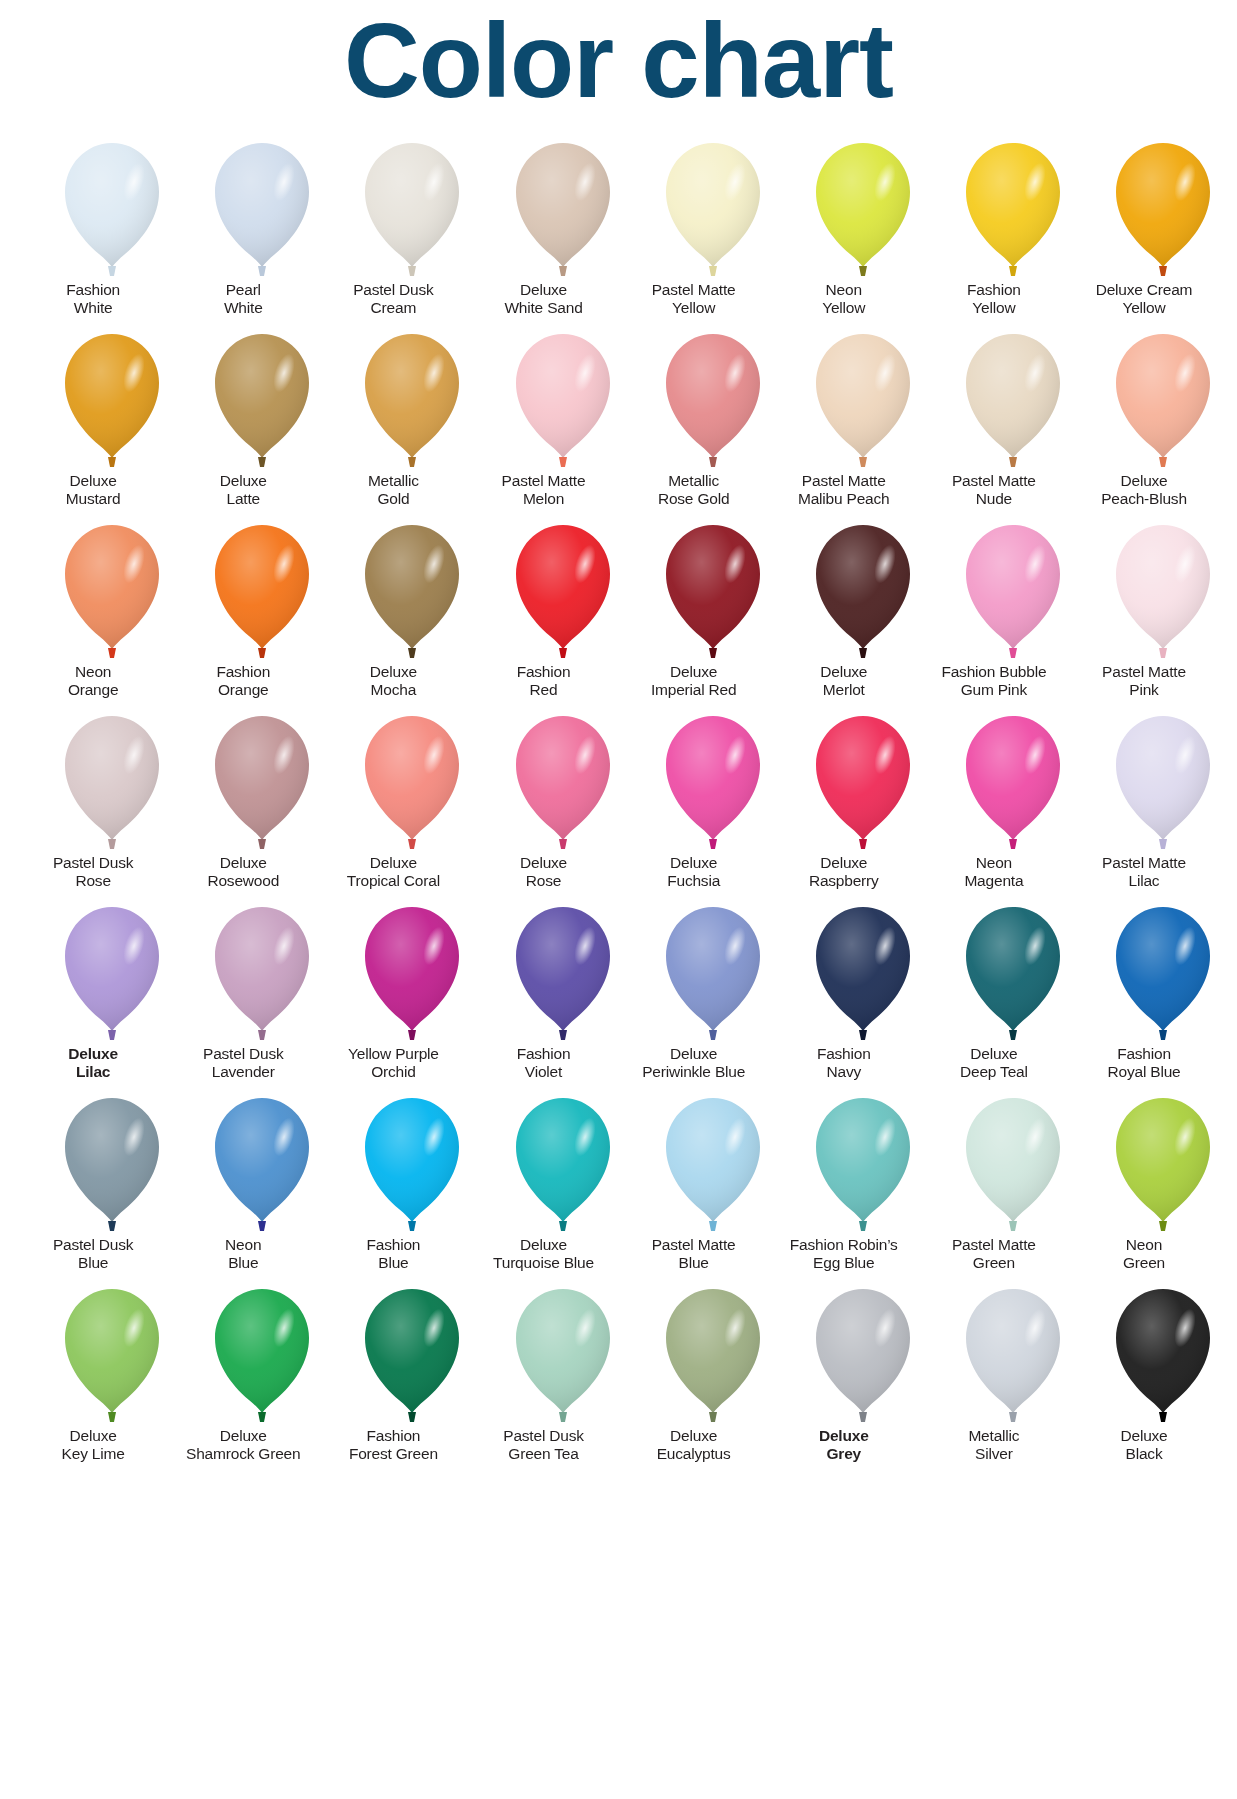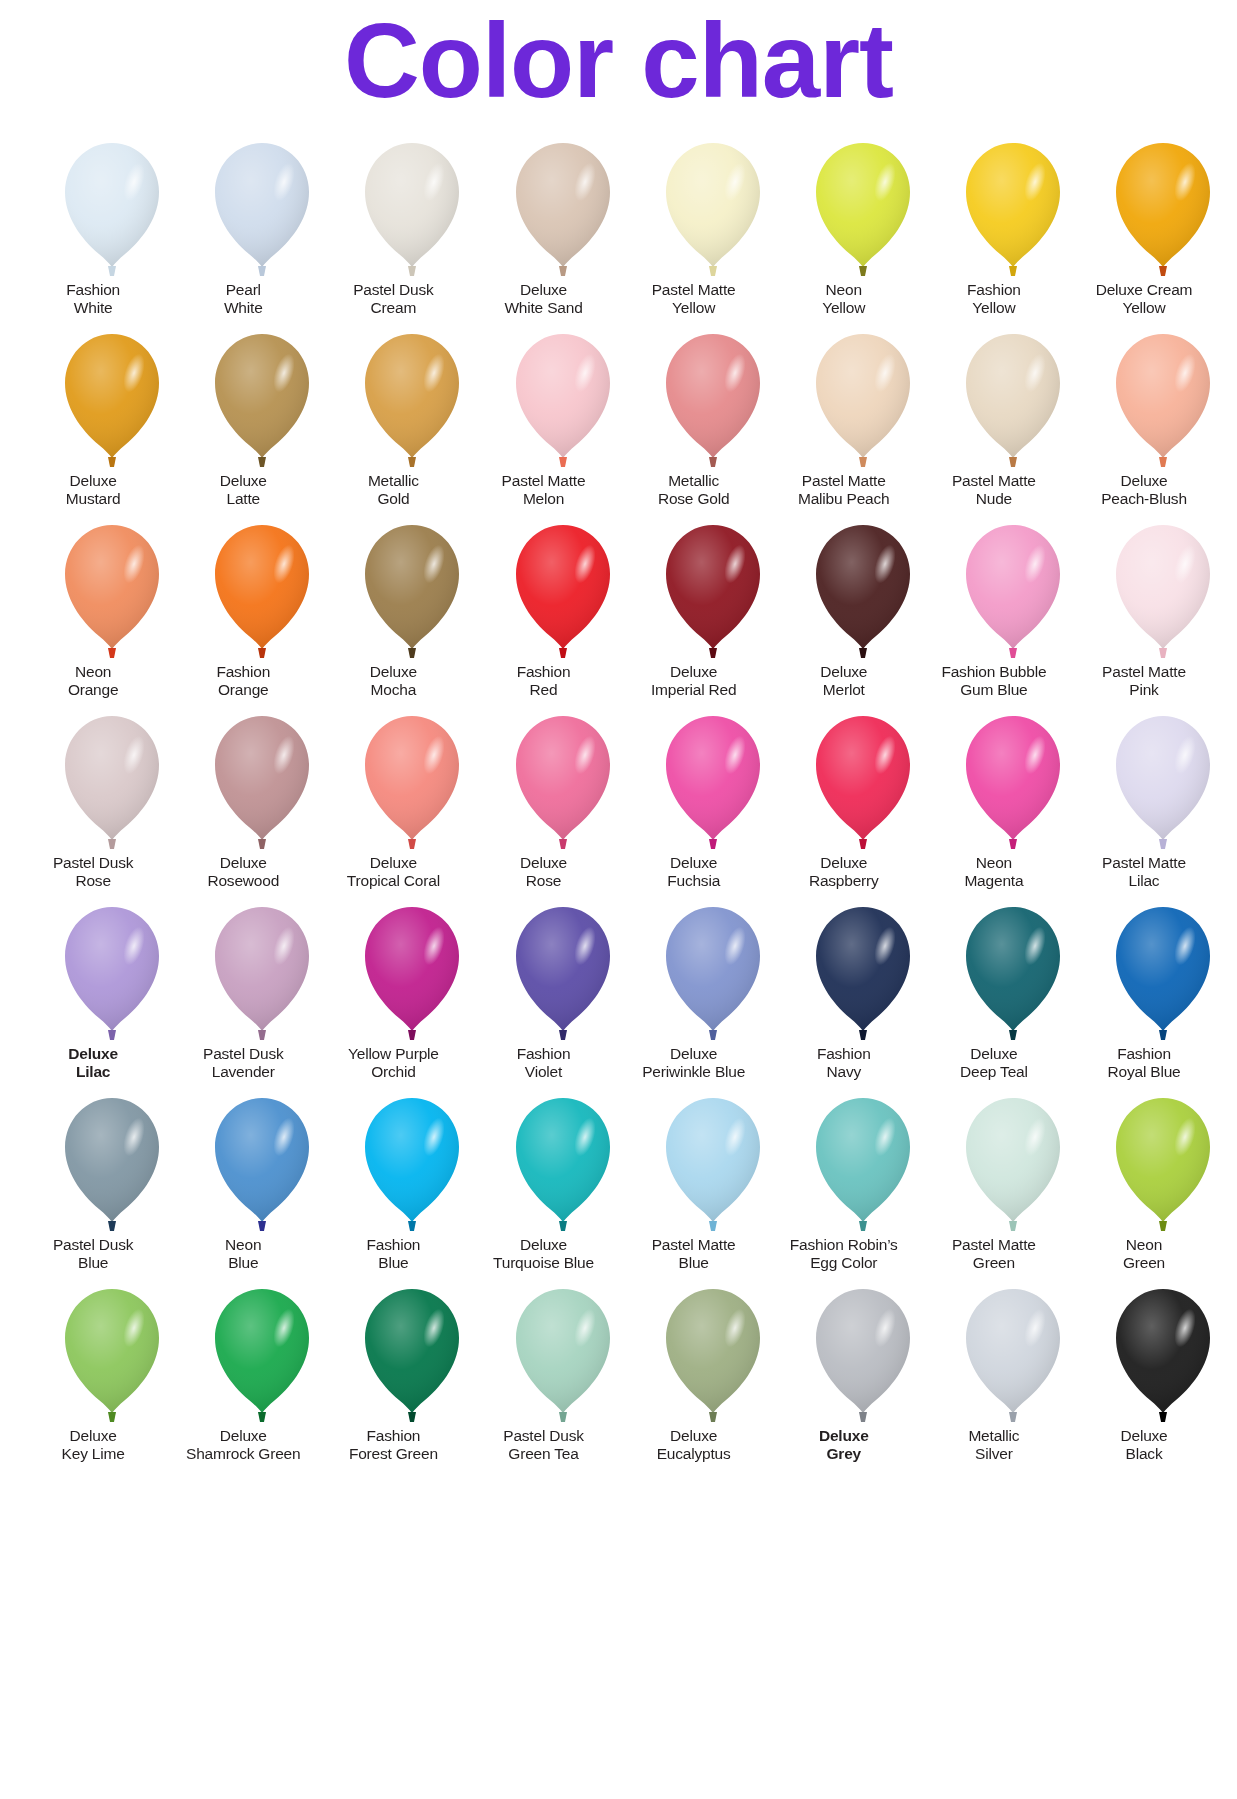--- a/index.html
+++ b/index.html
@@ -21,21 +21,21 @@
     height: 1799px;
     position: relative;
     background: #ffffff;
   }
 
   .chart-title {
     text-align: center;
     font-family: "Liberation Sans", sans-serif;
     font-size: 105px;
     font-weight: 700;
-    color: #6d28d9;
+    color: #0c4a6e;
     letter-spacing: -1px;
     line-height: 1;
     margin: 0;
     padding-top: 8px;
     height: 140px;
   }
 
   .grid {
     display: grid;
     grid-template-columns: repeat(8, 1fr);
@@ -608,21 +608,21 @@
                 <stop offset="100%" stop-color="#ffffff" stop-opacity="0"></stop>
               </radialGradient>
             </defs>
             <path class="bal-body" d="M56 3 C82 3 103 25 103 52 C103 76 88 98 69 114 C63 119 59 123 56 127 C53 123 49 119 43 114 C24 98 9 76 9 52 C9 25 30 3 56 3 Z" fill="#f39ac8"></path>
             <path d="M56 3 C82 3 103 25 103 52 C103 76 88 98 69 114 C63 119 59 123 56 127 C53 123 49 119 43 114 C24 98 9 76 9 52 C9 25 30 3 56 3 Z" fill="url(#bodyg22)"></path>
             <ellipse cx="78" cy="42" rx="9" ry="20" fill="url(#hlg22)" transform="rotate(18 78 42)"></ellipse>
             <path class="bal-knot" d="M52 126 L60 126 L58 136 L54 136 Z" fill="#e04d96"></path>
           </svg>
         </div>
         <div class="swatch-label">Fashion Bubble
-Gum Blue</div>
+Gum Pink</div>
       </div>
       <div class="cell">
         <div class="balloon-wrap">
           <svg class="balloon-svg" viewBox="0 0 112 140" xmlns="http://www.w3.org/2000/svg">
             <defs>
               <radialGradient id="bodyg23" cx="38%" cy="30%" r="78%">
                 <stop offset="0%" stop-color="#ffffff" stop-opacity="0.30"></stop>
                 <stop offset="45%" stop-color="#ffffff" stop-opacity="0.06"></stop>
                 <stop offset="100%" stop-color="#000000" stop-opacity="0.16"></stop>
               </radialGradient>
@@ -1137,21 +1137,21 @@
                 <stop offset="100%" stop-color="#ffffff" stop-opacity="0"></stop>
               </radialGradient>
             </defs>
             <path class="bal-body" d="M56 3 C82 3 103 25 103 52 C103 76 88 98 69 114 C63 119 59 123 56 127 C53 123 49 119 43 114 C24 98 9 76 9 52 C9 25 30 3 56 3 Z" fill="#68c2bf"></path>
             <path d="M56 3 C82 3 103 25 103 52 C103 76 88 98 69 114 C63 119 59 123 56 127 C53 123 49 119 43 114 C24 98 9 76 9 52 C9 25 30 3 56 3 Z" fill="url(#bodyg45)"></path>
             <ellipse cx="78" cy="42" rx="9" ry="20" fill="url(#hlg45)" transform="rotate(18 78 42)"></ellipse>
             <path class="bal-knot" d="M52 126 L60 126 L58 136 L54 136 Z" fill="#3c918f"></path>
           </svg>
         </div>
         <div class="swatch-label">Fashion Robin’s
-Egg Color</div>
+Egg Blue</div>
       </div>
       <div class="cell">
         <div class="balloon-wrap">
           <svg class="balloon-svg" viewBox="0 0 112 140" xmlns="http://www.w3.org/2000/svg">
             <defs>
               <radialGradient id="bodyg46" cx="38%" cy="30%" r="78%">
                 <stop offset="0%" stop-color="#ffffff" stop-opacity="0.30"></stop>
                 <stop offset="45%" stop-color="#ffffff" stop-opacity="0.06"></stop>
                 <stop offset="100%" stop-color="#000000" stop-opacity="0.16"></stop>
               </radialGradient>

